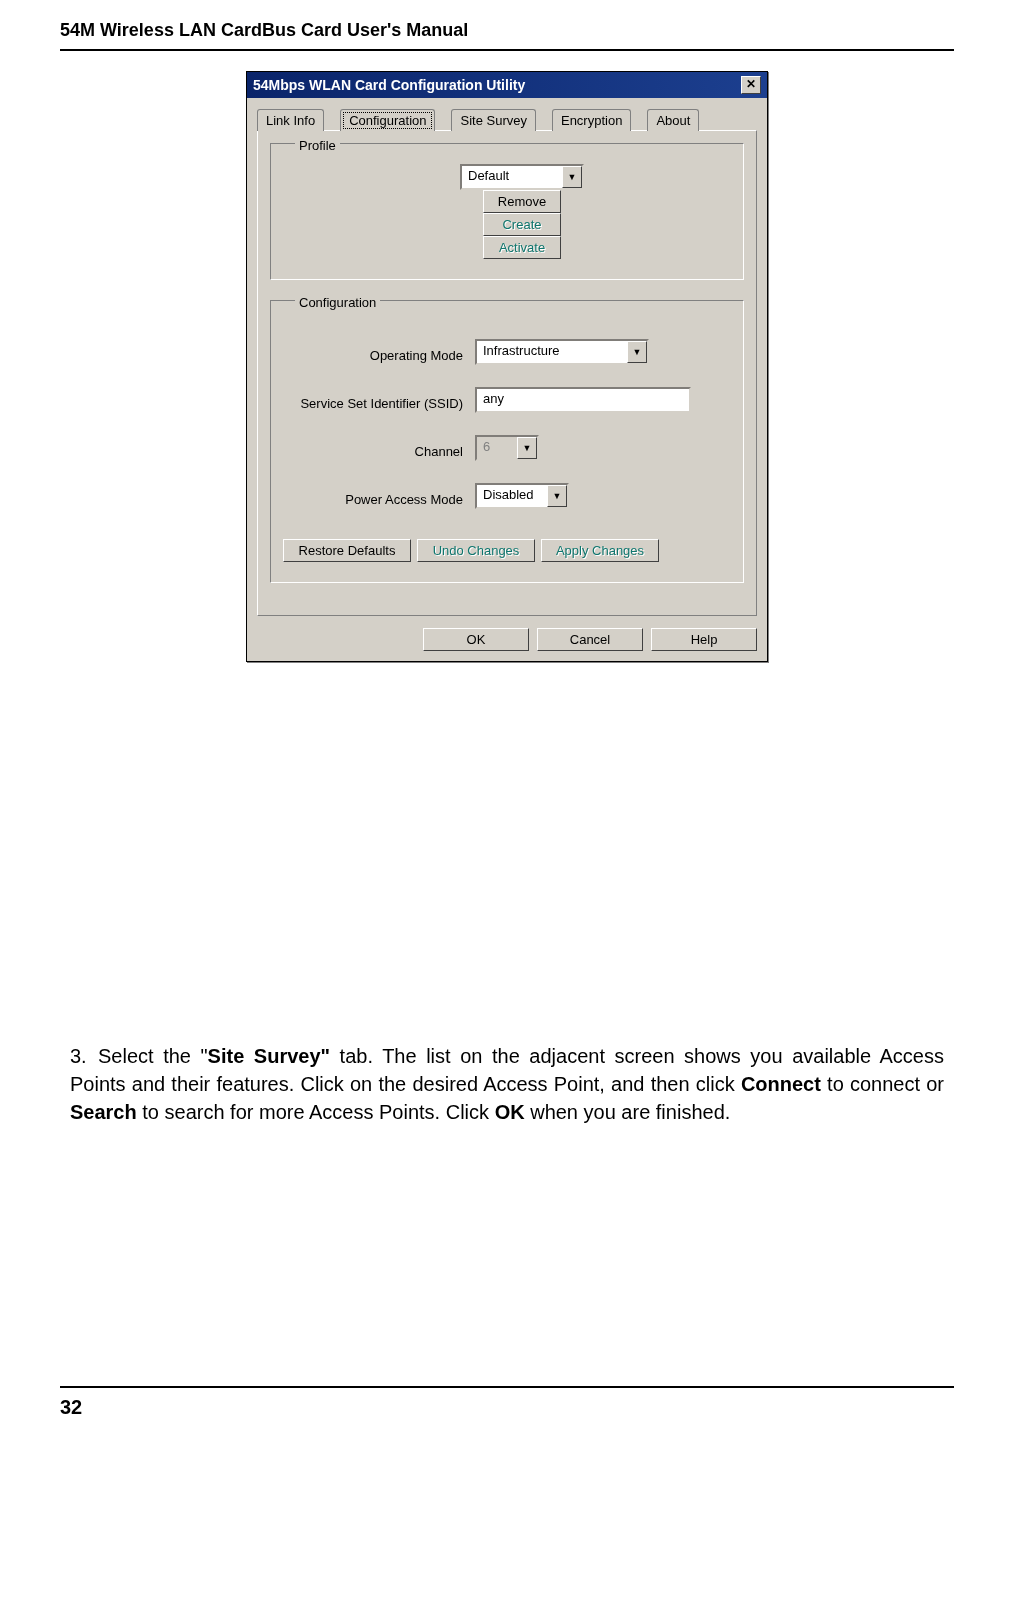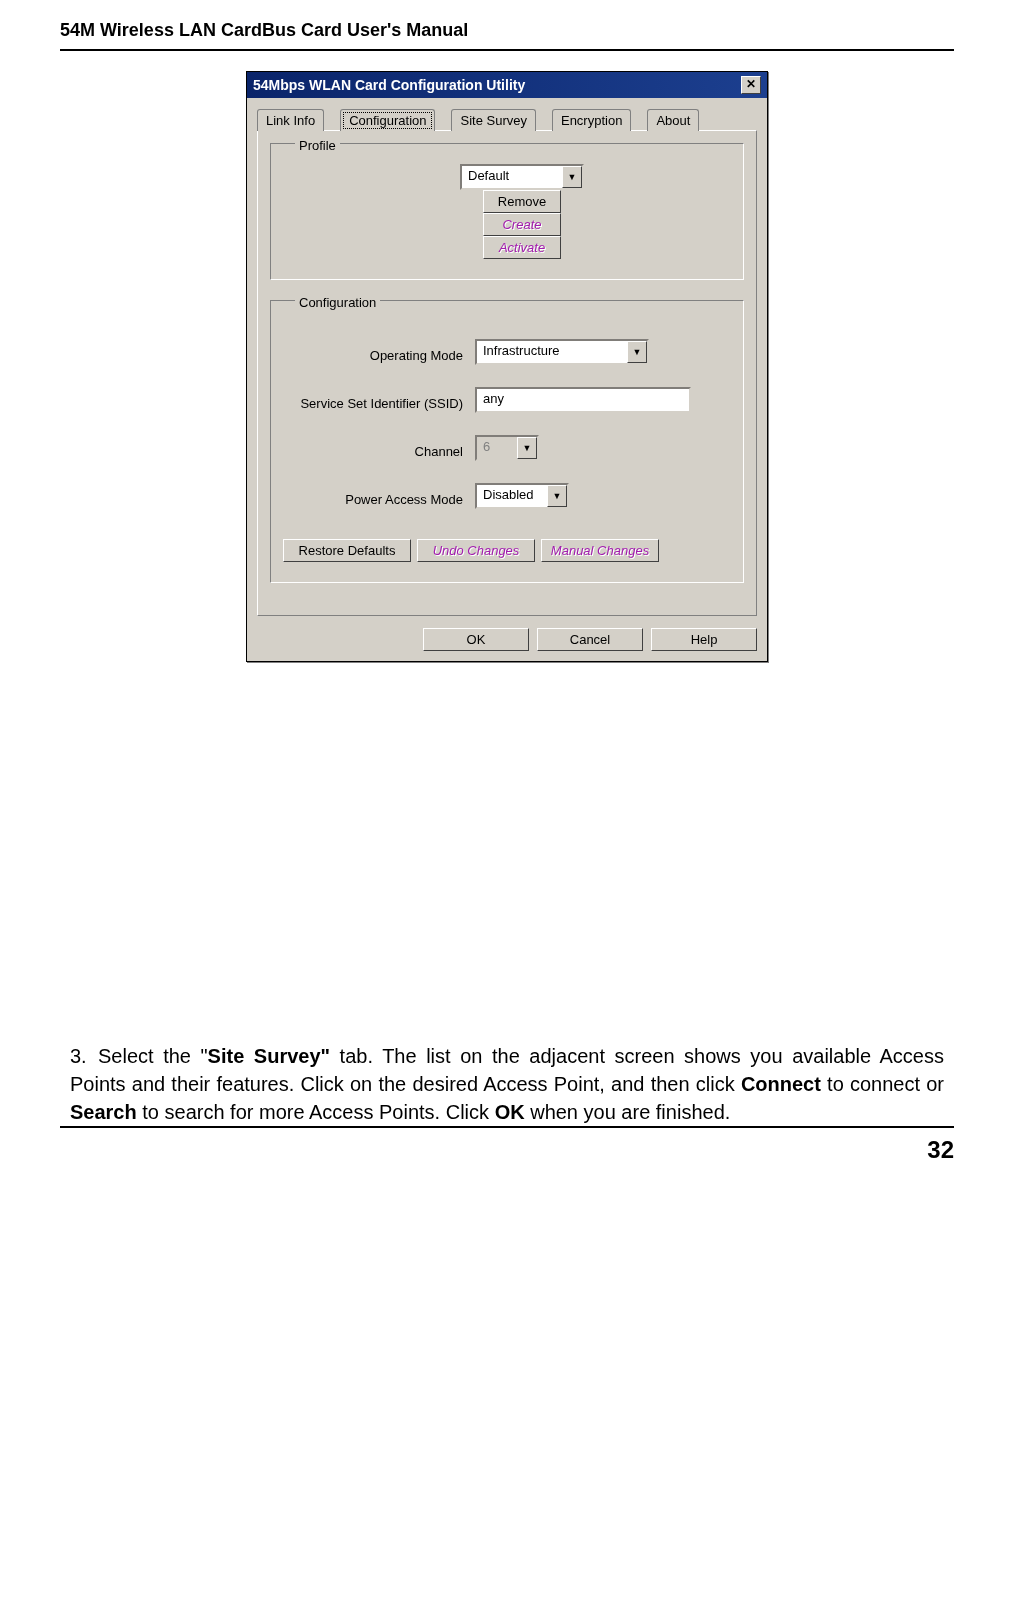--- a/index.html
+++ b/index.html
@@ -164,23 +164,22 @@
       background: #d4d0c8;
       border: 1px solid #fff;
       border-right-color: #404040;
       border-bottom-color: #404040;
       padding: 3px 8px;
       font-size: 13px;
       text-align: center;
       min-width: 60px;
     }
     .button.disabled {
-      color: #a21caf;
+      color: #0f766e;
       text-shadow: 1px 1px 0 #fff;
-      font-style: italic;
     }
     .button-row {
       display: flex;
       gap: 6px;
       margin-top: 30px;
       justify-content: flex-start;
     }
     .bottom-buttons {
       display: flex;
       gap: 8px;
@@ -195,23 +194,24 @@
       font-size: 20px;
       line-height: 1.4;
       text-align: justify;
       padding: 0 10px;
     }
     .instruction .num {
       display: inline-block;
       width: 28px;
     }
     .page-num {
-      text-align: right;
+      text-align: left;
       font-weight: bold;
-      font-size: 24px;
+      font-size: 20px;
+      margin-top: 260px;
       border-top: 2px solid #000;
       padding-top: 8px;
     }
   </style>
 </head>
 <body>
 
 <div class="page">
   <div class="page-header">54M Wireless LAN CardBus Card User's Manual</div>
   <div class="hr"></div>
@@ -272,21 +272,21 @@
               <div class="config-label">Power Access Mode</div>
               <div class="dropdown" style="width:90px;">
                 <div class="dropdown-text">Disabled</div>
                 <div class="dropdown-arrow">▼</div>
               </div>
             </div>
 
             <div class="button-row">
               <div class="button" style="min-width:110px;">Restore Defaults</div>
               <div class="button disabled" style="min-width:100px;">Undo Changes</div>
-              <div class="button disabled" style="min-width:100px;">Manual Changes</div>
+              <div class="button disabled" style="min-width:100px;">Apply Changes</div>
             </div>
           </div>
         </div>
         <div class="bottom-buttons">
           <div class="button">OK</div>
           <div class="button">Cancel</div>
           <div class="button">Help</div>
         </div>
       </div>
     </div>

